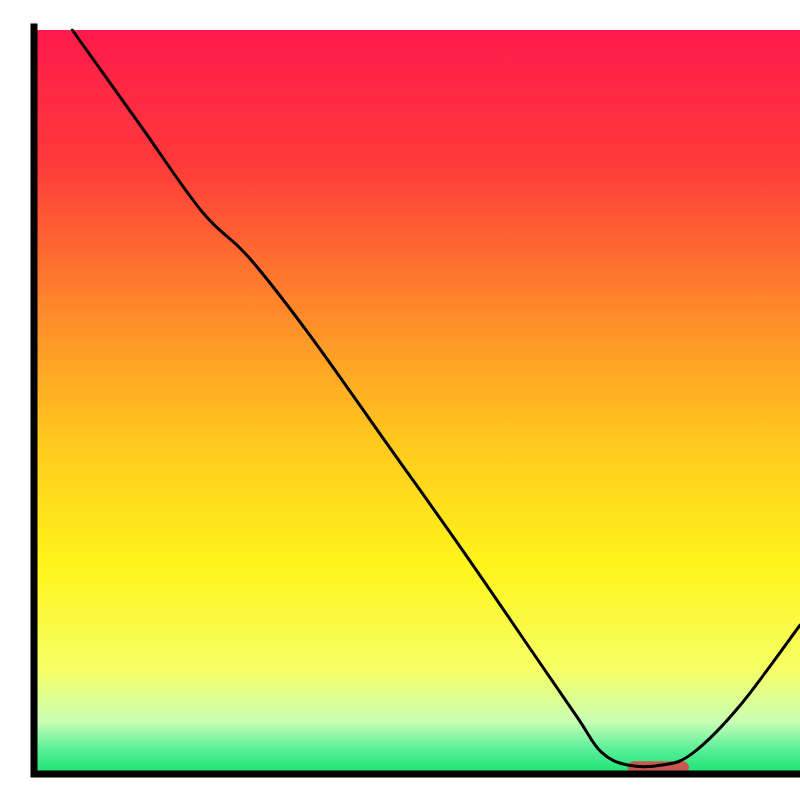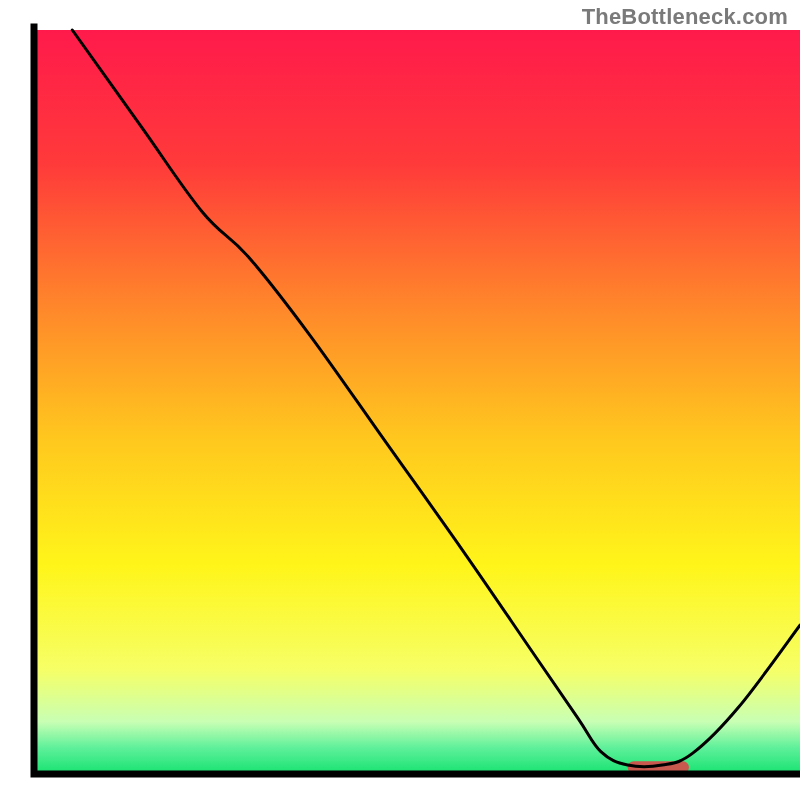--- a/index.html
+++ b/index.html
@@ -29,21 +29,20 @@
   svg {
     position: absolute;
     top: 0;
     left: 0;
   }
 </style>
 </head>
 <body>
 
 <div class="wrap">
-  <div class="watermark">TheBottleneck.com</div>
   <svg id="chart-svg" width="800" height="800" viewBox="0 0 800 800">
       <defs>
         <linearGradient id="bg-grad" x1="0" y1="0" x2="0" y2="1">
           <stop offset="0%" stop-color="#ff1a4b"></stop>
           <stop offset="18%" stop-color="#ff3a3a"></stop>
           <stop offset="38%" stop-color="#ff8a2a"></stop>
           <stop offset="55.00000000000001%" stop-color="#ffc81e"></stop>
           <stop offset="72%" stop-color="#fff51a"></stop>
           <stop offset="86%" stop-color="#f6ff66"></stop>
           <stop offset="93%" stop-color="#c8ffb4"></stop>

